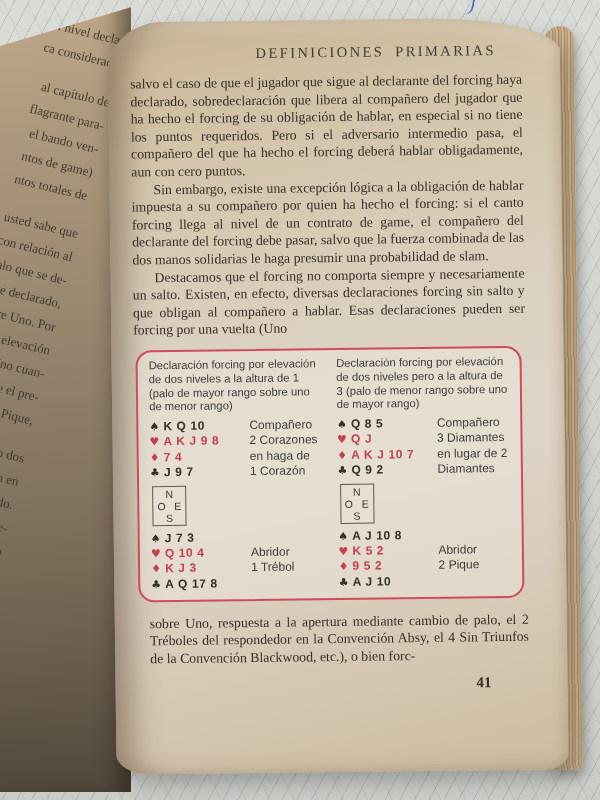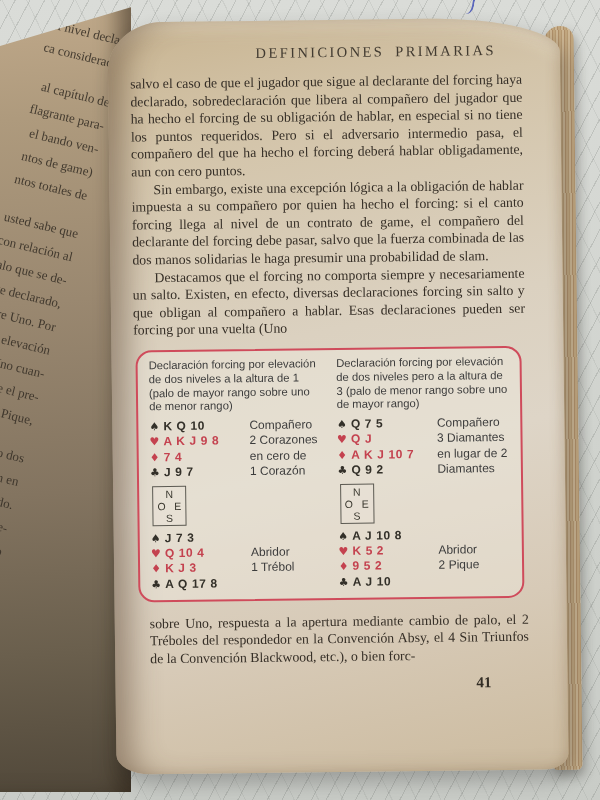--- a/index.html
+++ b/index.html
@@ -153,21 +153,21 @@
                 <span class="suit red">♥</span>
                 <span class="cards red">A K J 9 8</span>
               </span>
               <span class="hand-label">2 Corazones</span>
             </div>
             <div class="hand-row">
               <span class="hand-left">
                 <span class="suit red">♦</span>
                 <span class="cards red">7 4</span>
               </span>
-              <span class="hand-label">en cero de</span>
+              <span class="hand-label">en haga de</span>
             </div>
             <div class="hand-row">
               <span class="hand-left">
                 <span class="suit blk">♣</span>
                 <span class="cards blk">J 9 7</span>
               </span>
               <span class="hand-label">1 Corazón</span>
             </div>
           </div>
         <div class="compass">
@@ -209,21 +209,21 @@
             </div>
           </div>
       </div>
 
       <div class="bid-col">
         <div class="caption">Declaración forcing por elevación de dos niveles pero a la altura de 3 (palo de menor rango sobre uno de mayor rango)</div>
         <div id="hand-1-north">
             <div class="hand-row">
               <span class="hand-left">
                 <span class="suit blk">♠</span>
-                <span class="cards blk">Q 7 5</span>
+                <span class="cards blk">Q 8 5</span>
               </span>
               <span class="hand-label">Compañero</span>
             </div>
             <div class="hand-row">
               <span class="hand-left">
                 <span class="suit red">♥</span>
                 <span class="cards red">Q J</span>
               </span>
               <span class="hand-label">3 Diamantes</span>
             </div>

